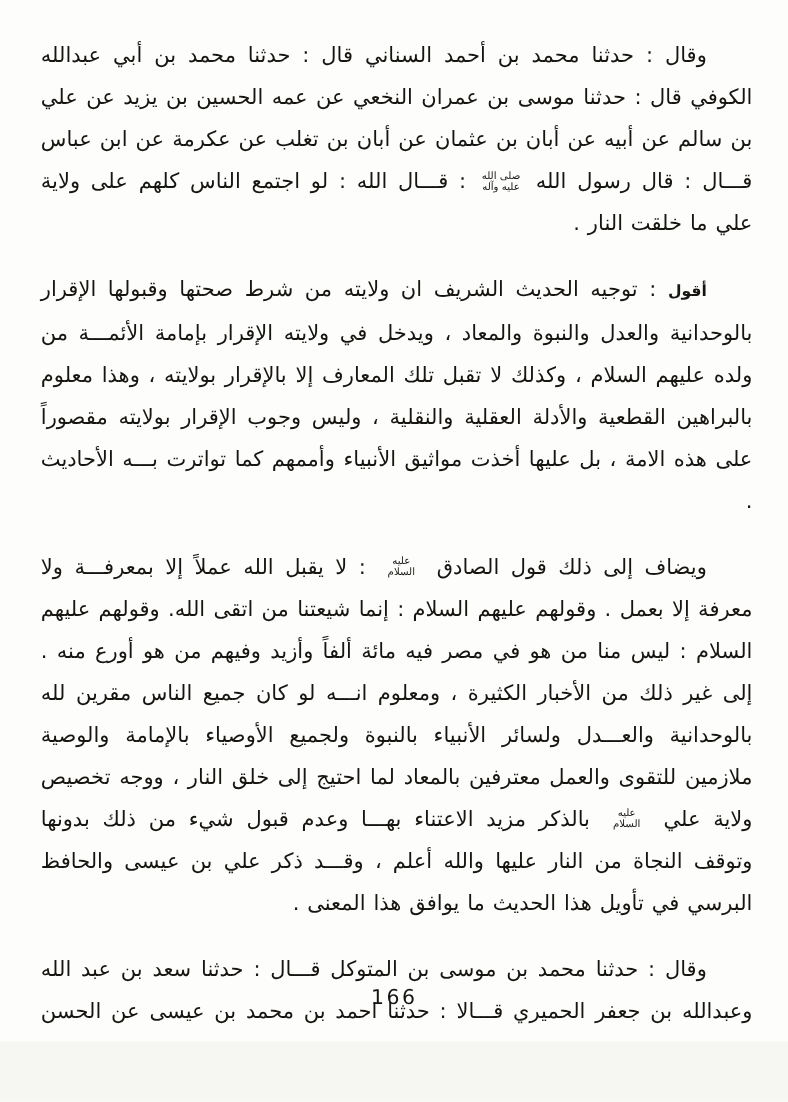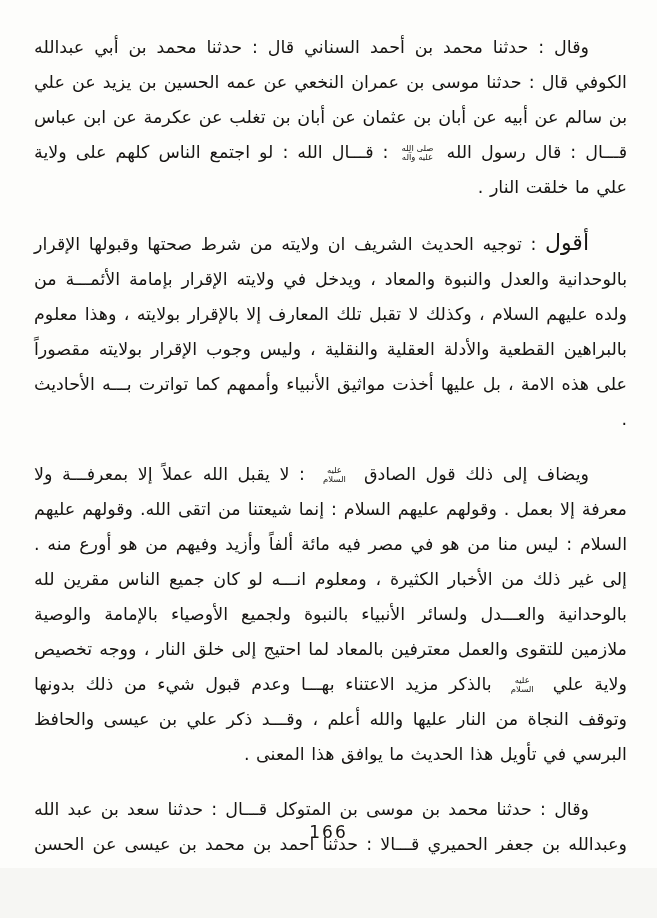--- a/index.html
+++ b/index.html
@@ -29,22 +29,22 @@
     line-height: 35px;
     text-align: justify;
     text-indent: 38px;
     word-spacing: 1px;
     letter-spacing: 0;
   }
   p.para:last-child {
     margin-bottom: 0;
   }
   .lead {
-    font-weight: normal;
-    font-size: 22px;
+    font-weight: bold;
+    font-size: 13px;
   }
   .stamp {
     display: inline-block;
     width: 38px;
     font-size: 8.5px;
     line-height: 1.08;
     text-align: center;
     vertical-align: middle;
     text-indent: 0;
     word-spacing: 0;

